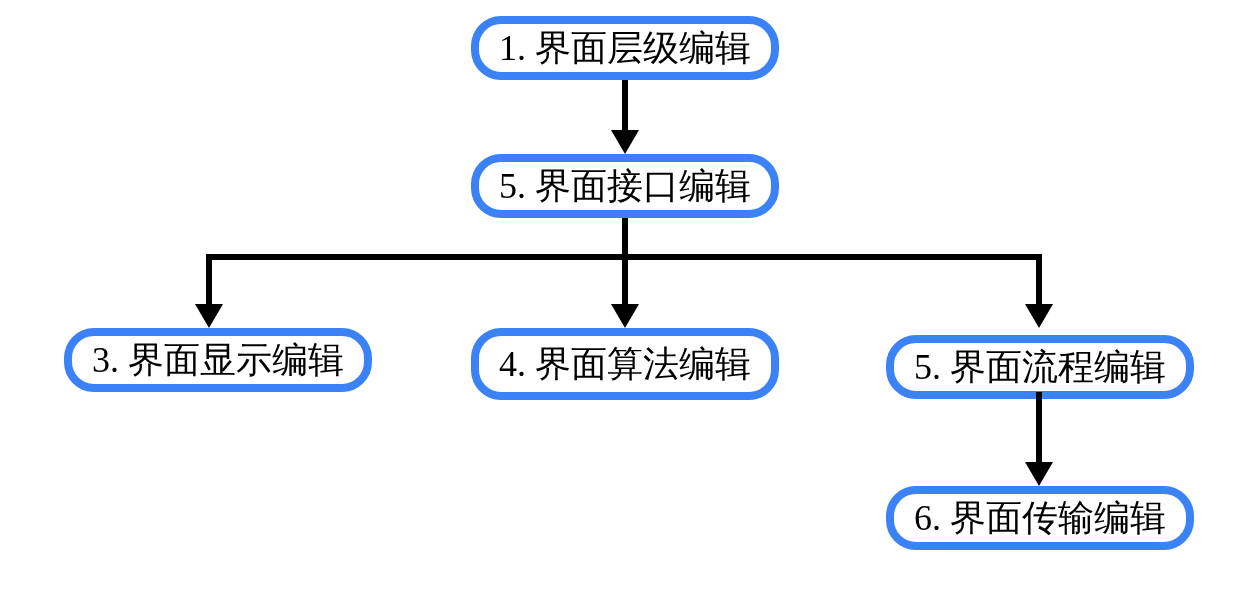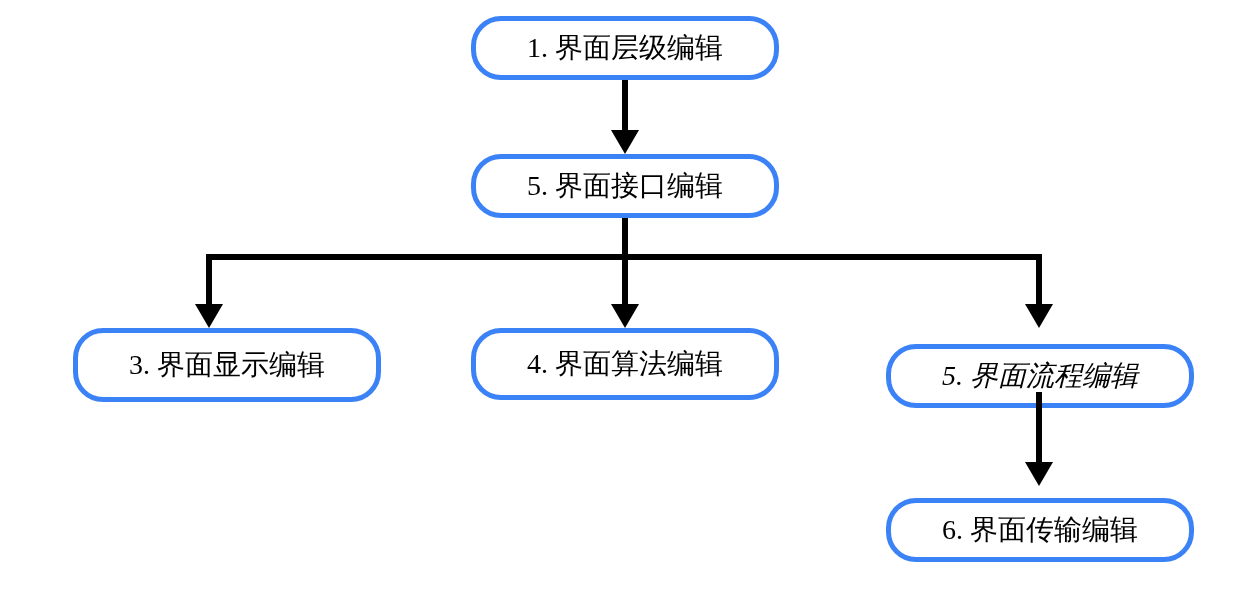--- a/index.html
+++ b/index.html
@@ -5,27 +5,27 @@
     * { margin: 0; padding: 0; box-sizing: border-box; }
     body {
       width: 1240px;
       height: 612px;
       background: #fff;
       position: relative;
       font-family: "SimSun", "宋体", serif;
     }
     .node {
       position: absolute;
-      border: 5px solid #3b82f6;
+      border: 8px solid #3b82f6;
       border-radius: 30px;
       background: #fff;
       display: flex;
       align-items: center;
       justify-content: center;
-      font-size: 28px;
+      font-size: 36px;
       font-weight: normal;
       white-space: nowrap;
       padding: 10px 24px;
     }
     .arrow-line {
       position: absolute;
       background: #000;
     }
     .arrow-head {
       position: absolute;
@@ -58,30 +58,30 @@
 
 <div class="arrow-line" style="left:206px; top:254px; width:6px; height:52px;"></div>
 <div class="arrow-head down" style="left:195px; top:304px;"></div>
 
 <div class="arrow-line" style="left:622px; top:258px; width:6px; height:48px;"></div>
 <div class="arrow-head down" style="left:611px; top:304px;"></div>
 
 <div class="arrow-line" style="left:1036px; top:254px; width:6px; height:52px;"></div>
 <div class="arrow-head down" style="left:1025px; top:304px;"></div>
 
-<div class="node" style="left:73px; top:328px; width:308px; height:74px;">
+<div class="node" style="left:64px; top:328px; width:308px; height:64px;">
   <span>3. 界面显示编辑</span>
 </div>
 
 <div class="node" style="left:471px; top:328px; width:308px; height:72px;">
   <span>4. 界面算法编辑</span>
 </div>
 
-<div class="node" style="left:886px; top:344px; width:308px; height:64px;font-style:italic;">
+<div class="node" style="left:886px; top:335px; width:308px; height:64px;">
   <span>5. 界面流程编辑</span>
 </div>
 
 <div class="arrow-line" style="left:1036px; top:392px; width:6px; height:72px;"></div>
 <div class="arrow-head down" style="left:1025px; top:462px;"></div>
 
-<div class="node" style="left:886px; top:486px; width:308px; height:64px;margin-top:12px;">
+<div class="node" style="left:886px; top:486px; width:308px; height:64px;">
   <span>6. 界面传输编辑</span>
 </div>
 
 </body></html>

